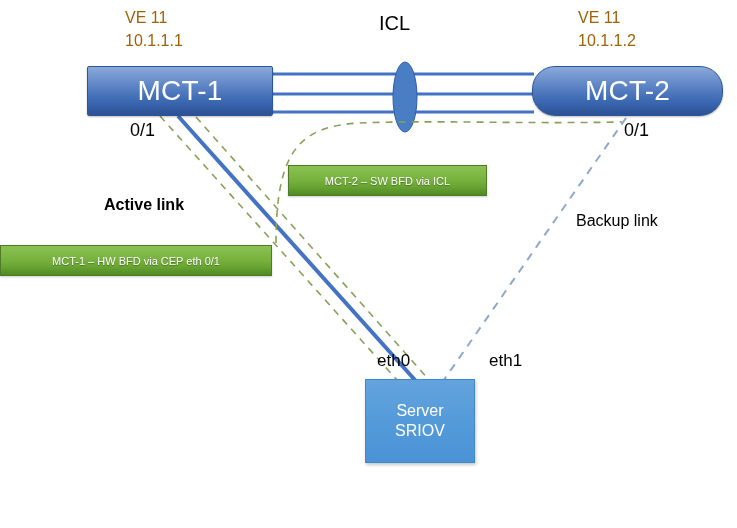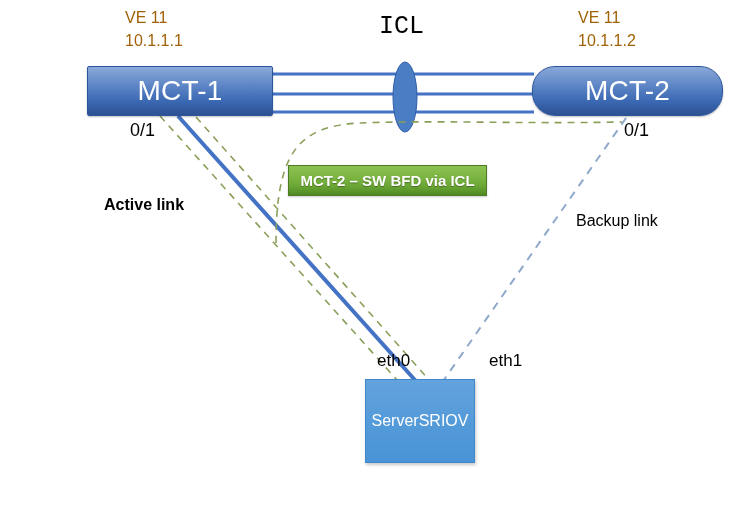--- a/index.html
+++ b/index.html
@@ -38,56 +38,55 @@
     border-radius: 2px;
     font-size: 28px;
     letter-spacing: 0.2px;
     box-shadow: 0 1px 2px rgba(0,0,0,0.25);
   }
   .server-box {
     background: linear-gradient(to bottom, #63a3dd 0%, #539ad9 55%, #4a93d6 100%);
     border: 1px solid #3f88cc;
     font-size: 16px;
     line-height: 1.25;
-    flex-direction: row;
+    flex-direction: column;
     box-shadow: 1px 2px 3px rgba(0,0,0,0.22);
   }
   .green-label {
     position: absolute;
     display: flex;
     align-items: center;
     justify-content: center;
     background: linear-gradient(to bottom, #8cc152 0%, #79b33f 45%, #6aa535 70%, #4f8a22 100%);
     border: 1px solid #4f7b27;
     color: #ffffff;
-    font-size: 15px;
-    font-weight: bold;
+    font-size: 11px;
+    font-weight: normal;
     text-shadow: 0 1px 1px rgba(0,0,0,0.35);
     box-sizing: border-box;
     white-space: nowrap;
     box-shadow: 0 1px 2px rgba(0,0,0,0.2);
   }
   .plain-text {
     position: absolute;
     color: #000000;
     white-space: nowrap;
   }
   .green-text {
     position: absolute;
     color: #a16207;
     white-space: nowrap;
     font-size: 16px;
     line-height: 1.45;
   }
   .icl-title {
     position: absolute;
     color: #000000;
-    font-size: 25px;
+    font-size: 20px;
     white-space: nowrap;
-    font-family: Liberation Mono, monospace;
   }
   .port-label {
     font-size: 18px;
   }
   .link-label {
     font-size: 16px;
   }
   .iface-label {
     font-size: 17px;
     margin-left: 47px;
@@ -128,20 +127,23 @@
     <span>Server</span>
     <span>SRIOV</span>
   </div>
 
   <div class="icl-title" style="left:379px; top:12px;">ICL</div>
 
   <div class="green-label" style="left:288px; top:165px; width:199px; height:31px;">
     <span>MCT-2 – SW BFD via ICL</span>
   </div>
 
+  <div class="green-label" style="left:0px; top:245px; width:272px; height:31px;">
+    <span>MCT-1 – HW BFD via CEP eth 0/1</span>
+  </div>
 
   <div class="green-text" style="left:125px; top:6px;">
     <div>VE 11</div>
     <div>10.1.1.1</div>
   </div>
 
   <div class="green-text" style="left:578px; top:6px;">
     <div>VE 11</div>
     <div>10.1.1.2</div>
   </div>

